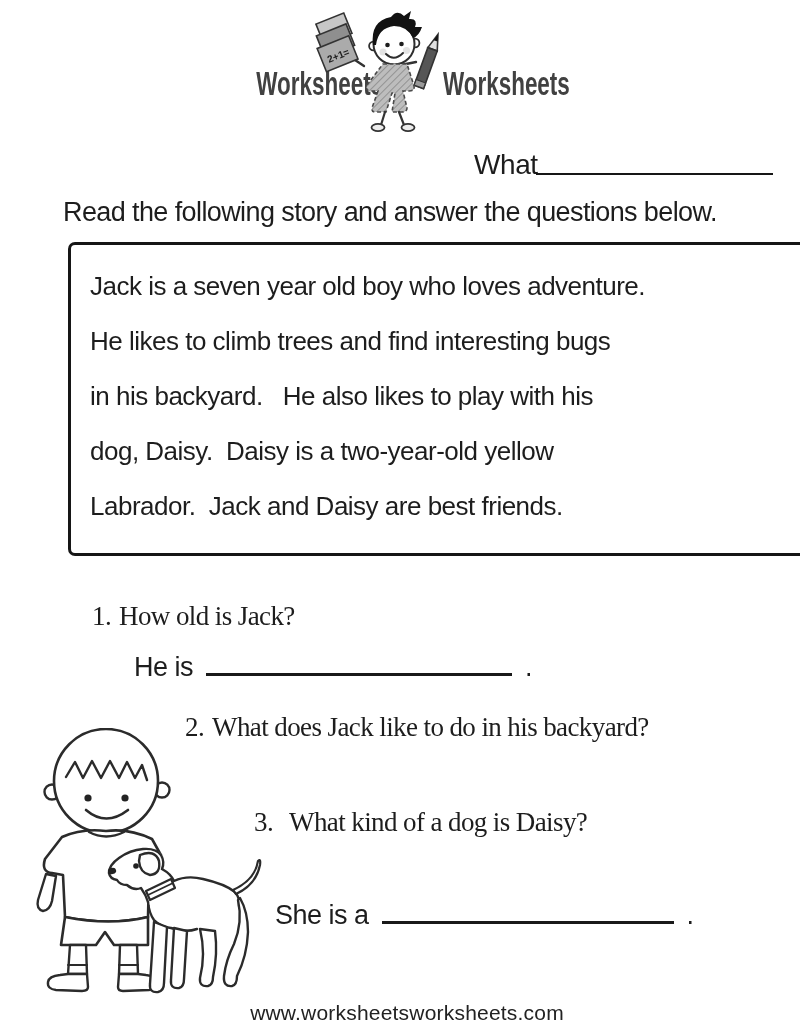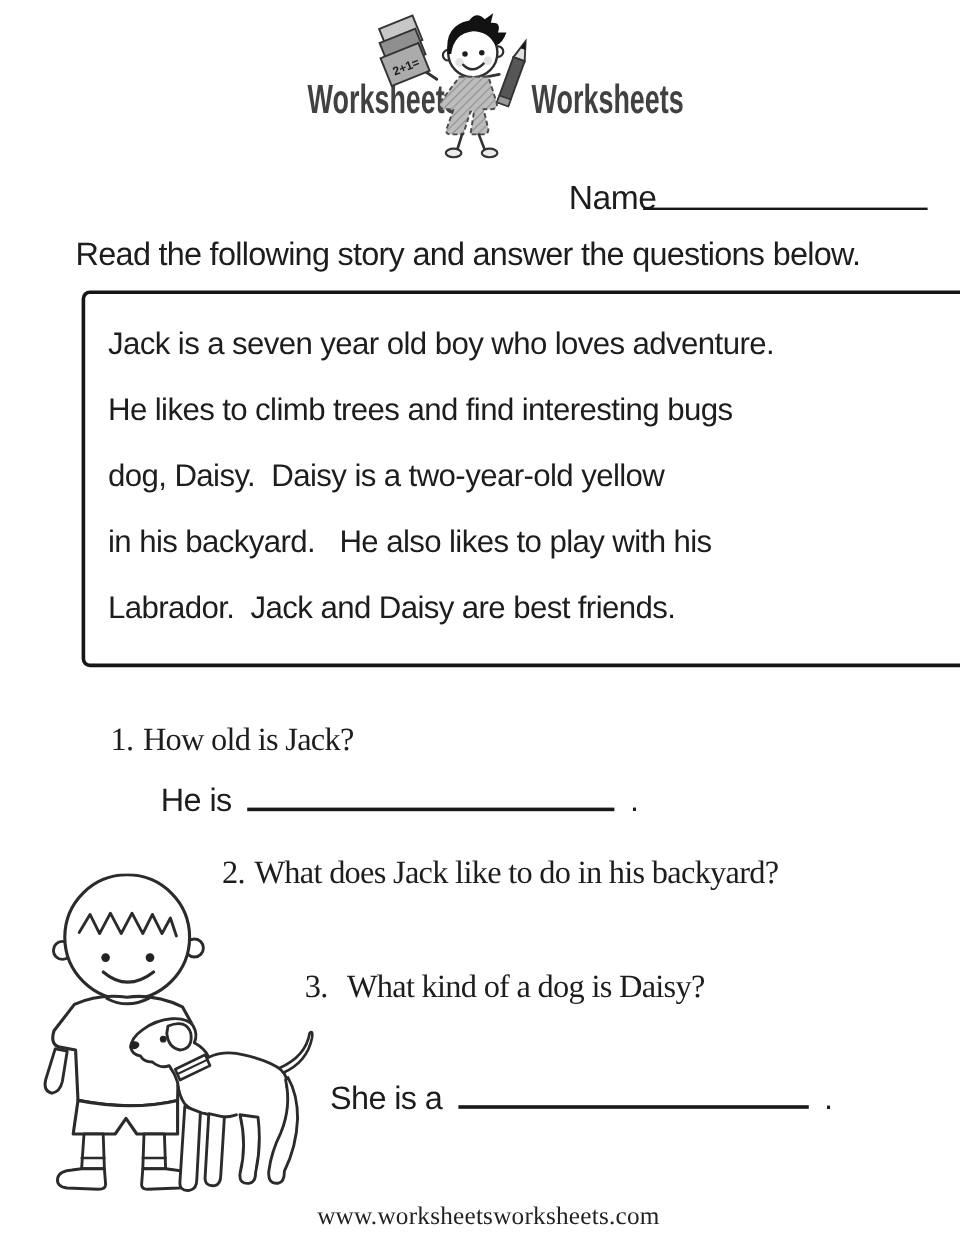--- a/index.html
+++ b/index.html
@@ -28,21 +28,21 @@
   .story-line{font-size:26px;letter-spacing:-0.5px;line-height:55px;height:55px;white-space:pre;}
   
   .q-head{position:absolute;font-size:27px;letter-spacing:-0.6px;white-space:nowrap;font-family:Liberation Serif, serif;}
   .q-head .num{margin-right:8px;}
   .q-head .num-wide{margin-right:16px;}
   .ans{position:absolute;font-size:27px;letter-spacing:-0.5px;white-space:nowrap;text-align:right;}
   .blank{display:inline-block;height:12px;border-bottom:3px solid #191919;margin-left:13px;}
   .dot{margin-left:13px;}
   
   .footer{position:absolute;left:14px;right:0;top:1001px;text-align:center;font-size:21px;
-    letter-spacing:0.2px;color:#222;font-family:Liberation Serif, serif;}
+    letter-spacing:0.2px;color:#222;}
   .illustration{position:absolute;left:25px;top:728px;}
   svg{display:block;}
 </style>
 </head>
 <body>
 
 <div class="sheet">
 
   <div class="logo-word logo-word-left">
     <span class="inner">Worksheets</span>
@@ -85,31 +85,31 @@
     <circle cx="94.5" cy="44.5" r="3.6" fill="#e3e3e3"></circle>
     <path d="M74,48 Q82,56 91,47" stroke="#2e2e2e" stroke-width="2" fill="none" stroke-linecap="round"></path>
 
     <path d="M71,58 L95,58 L102,80 Q103,85 97,85 L91,85 L95,102 Q95,106 90,106 L80,106 L83,87 L80,87 L74,106 L64,106 Q59,106 60,102 L66,85 L59,85 Q53,85 55,79 Z" fill="url(#hatchA)" stroke="#4a4a4a" stroke-width="1.6" stroke-dasharray="4 2.5"></path>
 
     <path d="M73,106 L69,119 M87,106 L92,119" stroke="#333" stroke-width="2.2" stroke-linecap="round" fill="none"></path>
     <ellipse cx="66" cy="121.5" rx="6.5" ry="3.6" fill="#ececec" stroke="#333" stroke-width="1.8"></ellipse>
     <ellipse cx="96" cy="121.5" rx="6.5" ry="3.6" fill="#ececec" stroke="#333" stroke-width="1.8"></ellipse>
   </svg>
 
-  <div class="name-label">Name</div>
+  <div class="name-label">What</div>
   <div class="name-line"></div>
 
   <div class="instruction">Read the following story and answer the questions below.</div>
 
   <div class="story-box">
     <div class="story-text">
       <div class="story-line">Jack is a seven year old boy who loves adventure.</div>
       <div class="story-line">He likes to climb trees and find interesting bugs</div>
+      <div class="story-line">in his backyard.   He also likes to play with his</div>
       <div class="story-line">dog, Daisy.  Daisy is a two-year-old yellow</div>
-      <div class="story-line">in his backyard.   He also likes to play with his</div>
       <div class="story-line">Labrador.  Jack and Daisy are best friends.</div>
     </div>
   </div>
 
   <div class="q-head" style="left:92px;top:601px">
     <span class="num">1.</span><span>How old is Jack?</span>
   </div>
   <div class="ans" style="left:134px;top:652px">
     <span>He is</span><span class="blank" style="width:306px"></span><span class="dot">.</span>
   </div>

